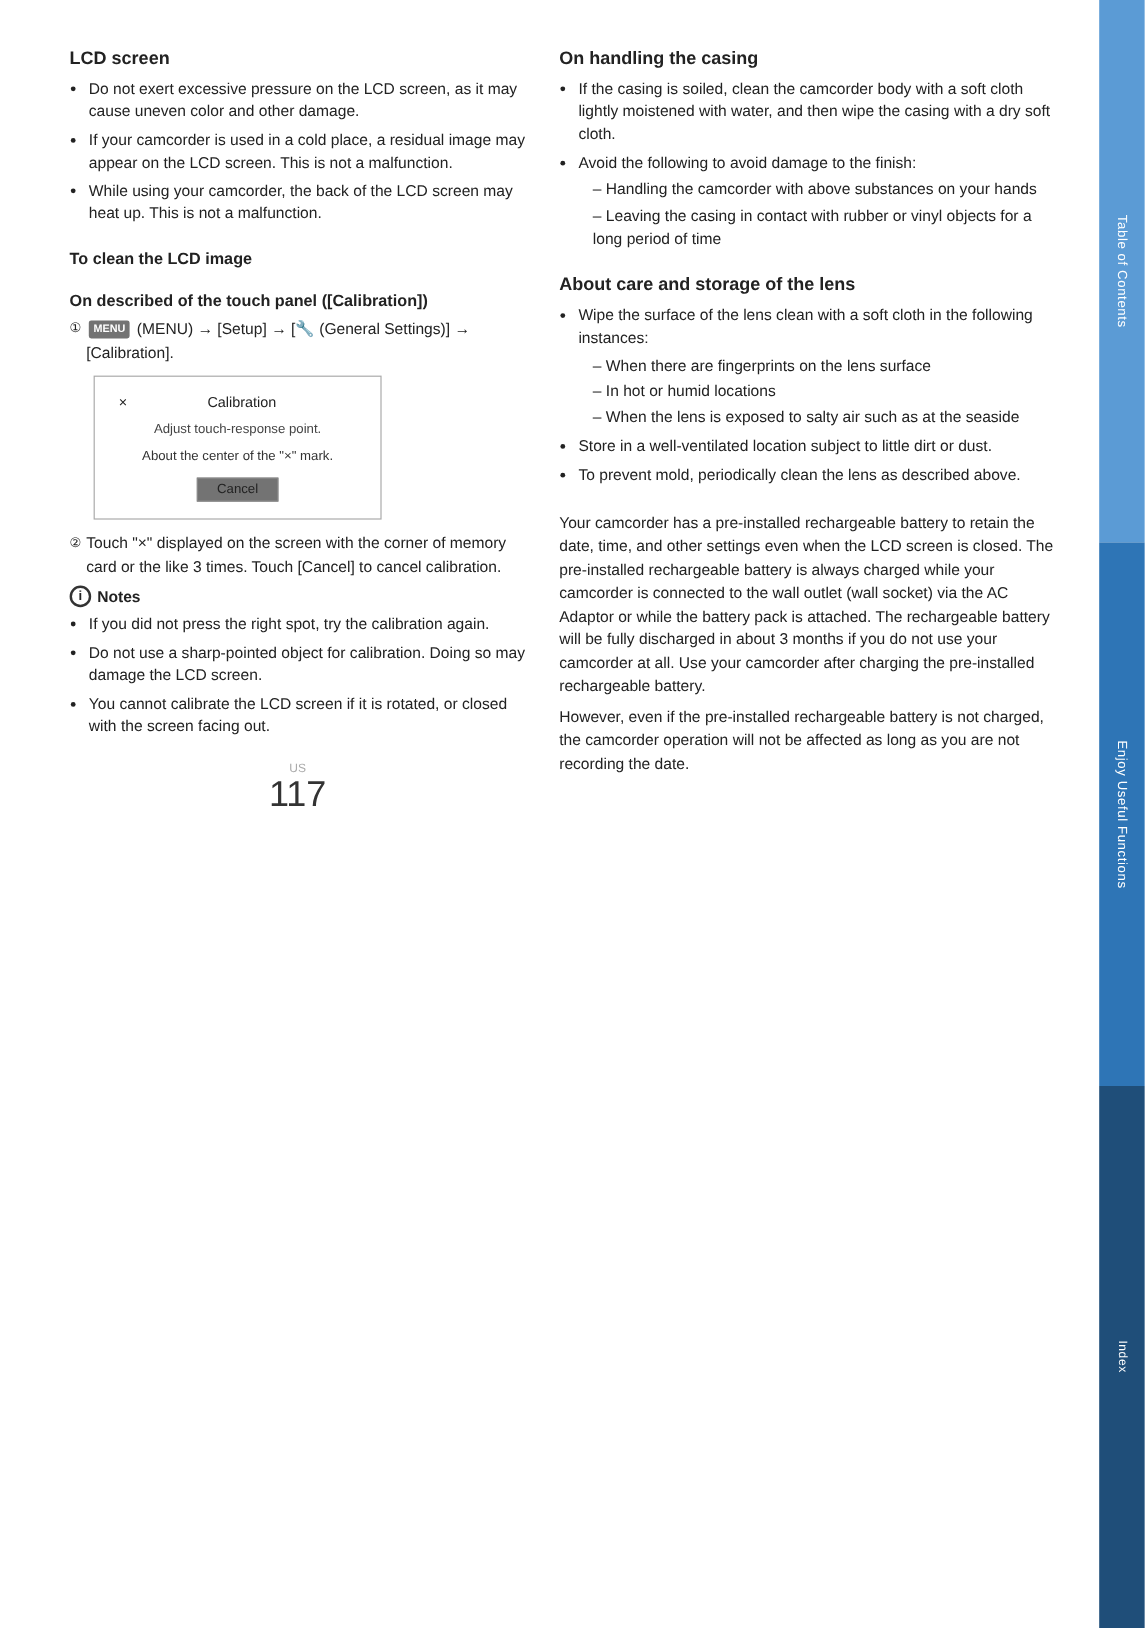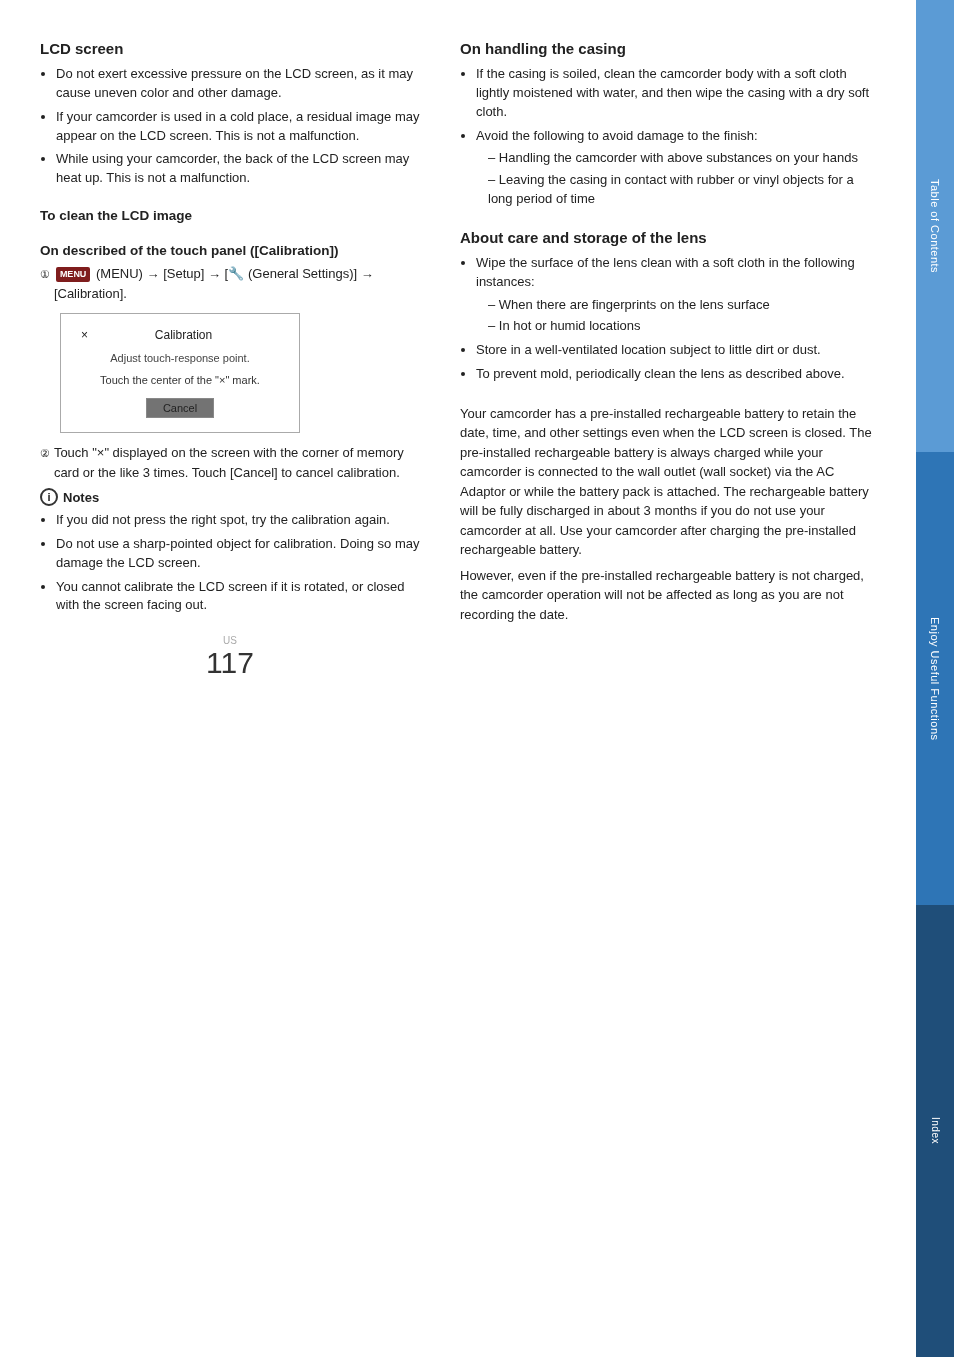--- a/index.html
+++ b/index.html
@@ -16,21 +16,22 @@
     .page-container {
       display: flex;
       width: 954px;
       min-height: 1357px;
     }
 
     .main-content {
       flex: 1;
       padding: 40px 30px 60px 40px;
       display: flex;
-      gap: 40px;
+      gap: 28px;
+      justify-content: flex-end;
     }
 
     .left-column {
       flex: 1;
       max-width: 380px;
     }
 
     .right-column {
       flex: 1;
       max-width: 420px;
@@ -126,21 +127,21 @@
     }
 
     .step-num {
       font-size: 11px;
       margin-right: 4px;
       margin-top: 2px;
     }
 
     .menu-badge {
       display: inline-block;
-      background: #7f1d1d;
+      background: #737373;
       color: #fff;
       font-size: 9px;
       font-weight: bold;
       padding: 1px 4px;
       border-radius: 2px;
       margin: 0 2px;
       vertical-align: middle;
     }
 
     .calibration-box {
@@ -260,21 +261,21 @@
             (MENU) → [Setup] → [<span>🔧</span> (General Settings)] → [Calibration].
           </span>
         </div>
 
         <div class="calibration-box">
           <div class="title-row">
             <span class="close-x">×</span>
             <span class="cal-title">Calibration</span>
           </div>
           <div class="cal-subtitle">Adjust touch-response point.</div>
-          <div class="cal-instruction">Touch the center of the "×" mark.</div>
+          <div class="cal-instruction">About the center of the "×" mark.</div>
           <span class="cancel-btn">Cancel</span>
         </div>
 
         <div class="step-line">
           <span class="step-num">②</span>
           <span>Touch "×" displayed on the screen with the corner of memory card or the like 3 times. Touch [Cancel] to cancel calibration.</span>
         </div>
 
         <div class="section">
           <div class="notes-header">
@@ -314,20 +315,21 @@
       </div>
 
       <div class="section">
         <h2>About care and storage of the lens</h2>
         <ul>
           <li>
             <span>Wipe the surface of the lens clean with a soft cloth in the following instances:</span>
             <ul class="sub-list">
               <li>When there are fingerprints on the lens surface</li>
               <li>In hot or humid locations</li>
+              <li>When the lens is exposed to salty air such as at the seaside</li>
             </ul>
           </li>
           <li>Store in a well-ventilated location subject to little dirt or dust.</li>
           <li>To prevent mold, periodically clean the lens as described above.</li>
         </ul>
       </div>
 
       <div class="section">
         <p>Your camcorder has a pre-installed rechargeable battery to retain the date, time, and other settings even when the LCD screen is closed. The pre-installed rechargeable battery is always charged while your camcorder is connected to the wall outlet (wall socket) via the AC Adaptor or while the battery pack is attached. The rechargeable battery will be fully discharged in about 3 months if you do not use your camcorder at all. Use your camcorder after charging the pre-installed rechargeable battery.</p>
         <p>However, even if the pre-installed rechargeable battery is not charged, the camcorder operation will not be affected as long as you are not recording the date.</p>

